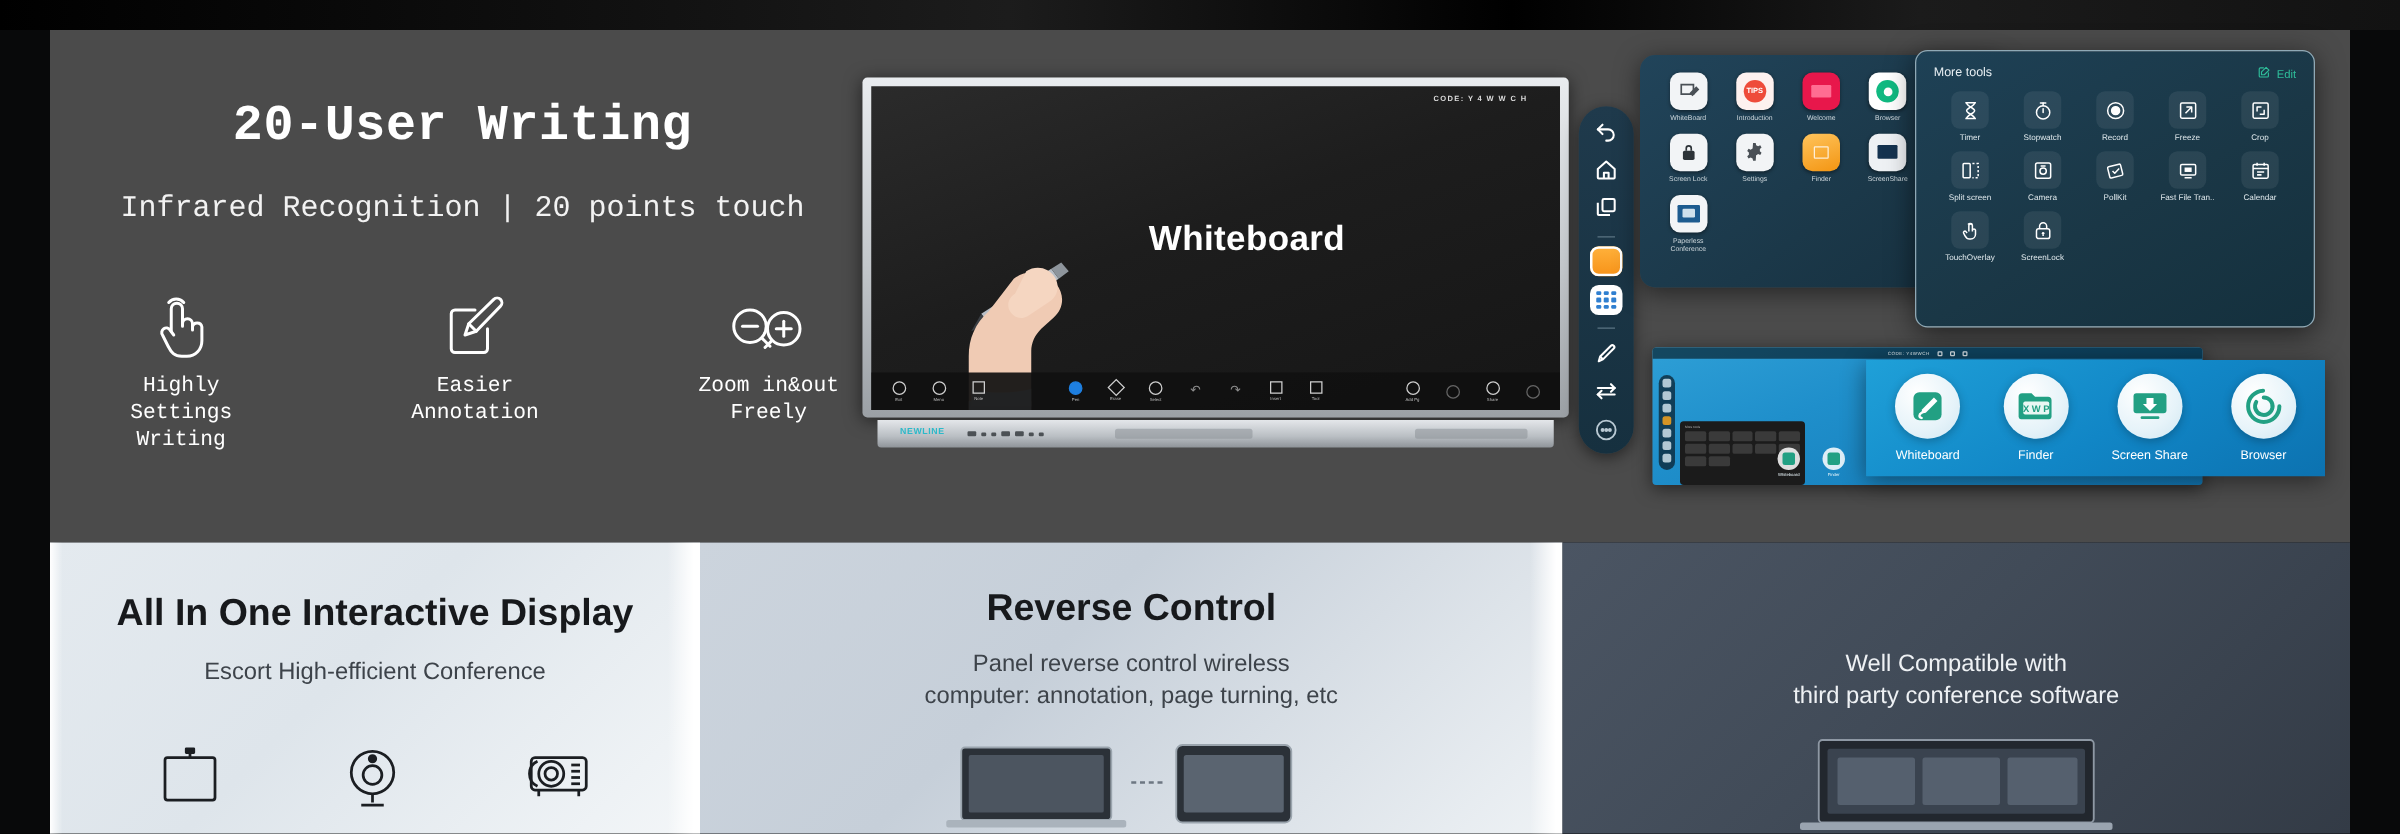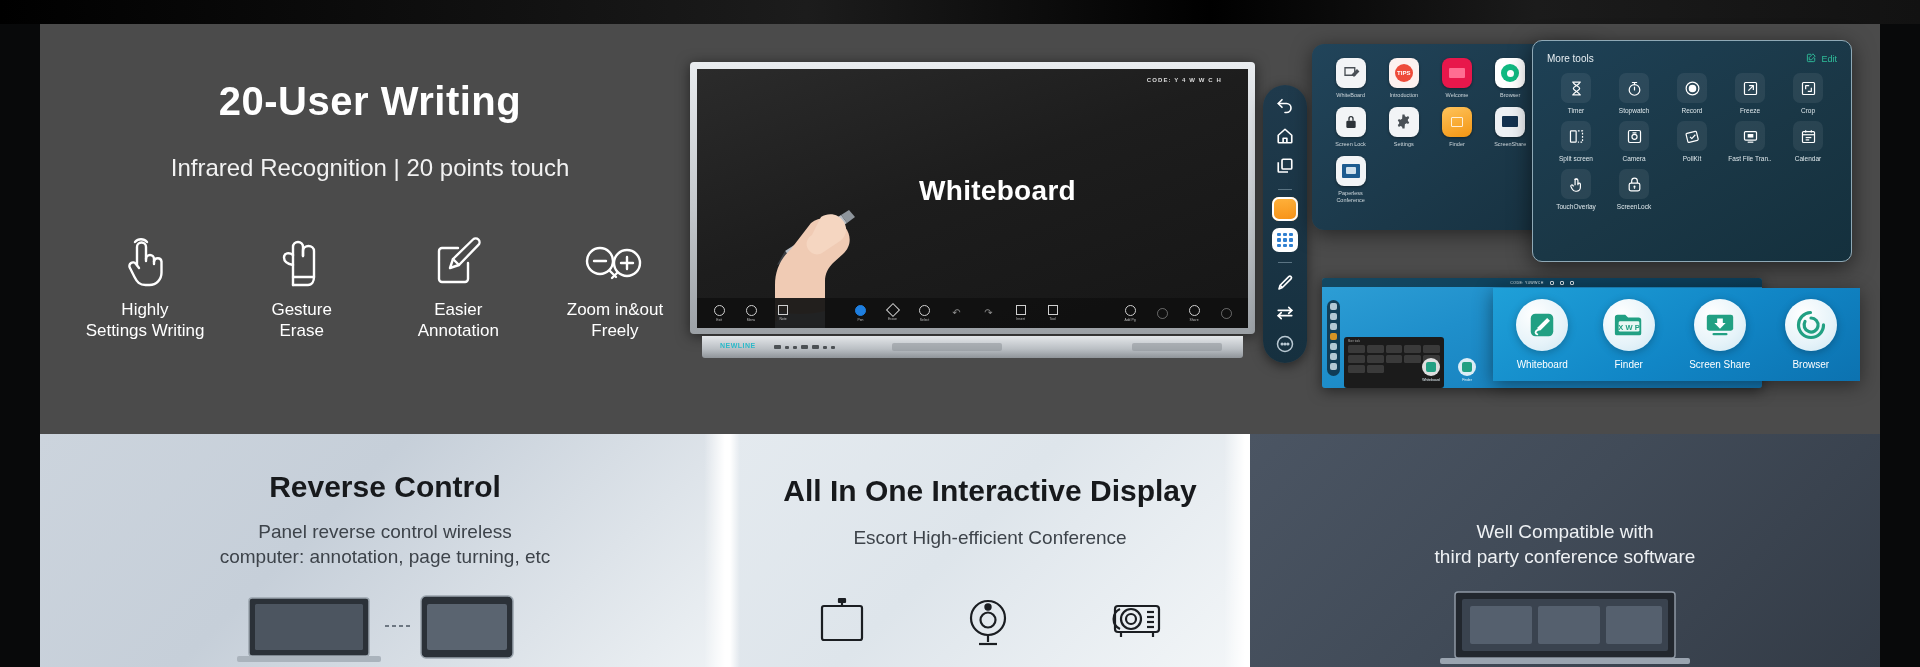--- a/index.html
+++ b/index.html
@@ -14,21 +14,21 @@
   
   .top-band {
     position:absolute; left:0; top:0; width:1920px; height:24px;
     background:linear-gradient(90deg,#000 0%,#121212 28%,#1c1c1c 42%,#0a0a0a 56%,#000 63%,#1b1b1b 80%,#121212 100%);
   }
   
   .hero {
     position:absolute; left:40px; top:24px; width:1840px; height:410px;
     background:#4b4b4b;
   }
-  .hero-left { position:absolute; left:0; top:0; width:660px; height:410px; }
+  .hero-left { position:absolute; left:0; top:0; width:660px; height:410px;font-family:Liberation Mono, monospace; }
   .hero-title {
     position:absolute; left:0; top:55px; width:660px; text-align:center;
     color:#fff; font-size:40px; font-weight:bold; letter-spacing:.5px;
   }
   .hero-sub {
     position:absolute; left:0; top:130px; width:660px; text-align:center;
     color:#f2f2f2; font-size:24px; font-weight:500;
   }
   .feat-row {
     position:absolute; left:30px; top:205px; width:620px;
@@ -227,32 +227,20 @@
               <path d="M15 30V12a4.5 4.5 0 0 1 9 0v14"></path>
               <path d="M24 24a4 4 0 0 1 8 0v5"></path>
               <path d="M32 26.5a3.8 3.8 0 0 1 7.5 0v11c0 7-5 12.5-12 12.5h-4c-6 0-8.5-3-11-8l-4.5-9a3.6 3.6 0 0 1 6-4l3 4"></path>
               <path d="M13 7a8 8 0 0 1 12 0"></path>
             </svg>
           </div>
           <div class="feat-lbl">Highly
 Settings Writing</div>
         </div>
 
-        <div class="feat">
-          <div class="feat-ico">
-            <svg width="42" height="52" viewBox="0 0 42 52" fill="none" stroke="#fff" stroke-width="2.4" stroke-linecap="round" stroke-linejoin="round">
-              <path d="M12 50V12a5 5 0 0 1 10 0v9"></path>
-              <path d="M22 21V16c0-3 2.5-5 5.5-5S33 13 33 16v26c0 4-2 8-6 8H12"></path>
-              <path d="M12 20c-4-3-9-2-9 2.5S7 29 12 30"></path>
-              <path d="M12 42h21"></path>
-            </svg>
-          </div>
-          <div class="feat-lbl">Gesture
-Erase</div>
-        </div>
 
         <div class="feat">
           <div class="feat-ico">
             <svg width="48" height="50" viewBox="0 0 48 50" fill="none" stroke="#fff" stroke-width="2.4" stroke-linecap="round" stroke-linejoin="round">
               <path d="M34 26v16a3 3 0 0 1-3 3H8a3 3 0 0 1-3-3V14a3 3 0 0 1 3-3h16"></path>
               <path d="M16 31l3-9L39 2.5a3.8 3.8 0 0 1 5.4 5.4L25 28z"></path>
               <line x1="19" y1="22" x2="25" y2="28"></line>
             </svg>
           </div>
           <div class="feat-lbl">Easier
@@ -797,34 +785,20 @@
             <path d="M16 9a7 7 0 1 1-6 3.5"></path>
           </svg>
         </div>
         <div class="sc-lbl">Browser</div>
       </div>
 
     </div>
   </div>
 
   <div class="cards">
-
-    <div class="card c2">
-      <div class="card-title">Reverse Control</div>
-      <div class="card-sub">Panel reverse control wireless
-computer: annotation, page turning, etc</div>
-      <svg class="c2-mock" viewBox="0 0 300 75" fill="none">
-        <rect x="14" y="6" width="120" height="58" rx="3" fill="#2b3138" stroke="#9aa4ad" stroke-width="1.5"></rect>
-        <rect x="20" y="12" width="108" height="46" rx="1.5" fill="#4c5560"></rect>
-        <rect x="2" y="64" width="144" height="6" rx="2" fill="#aab3bc"></rect>
-        <rect x="186" y="4" width="92" height="62" rx="5" fill="#2b3138" stroke="#9aa4ad" stroke-width="1.5"></rect>
-        <rect x="192" y="12" width="80" height="46" rx="2" fill="#5a6470"></rect>
-        <path d="M150 34h28" stroke="#6d7782" stroke-width="2" stroke-dasharray="4 3"></path>
-      </svg>
-    </div>
 
     <div class="card c1">
       <div class="card-title">All In One Interactive Display</div>
       <div class="card-sub">Escort High-efficient Conference</div>
       <div class="card-icons">
         <span>
           <svg width="56" height="56" viewBox="0 0 56 56" fill="none" stroke="#1b1e22" stroke-width="2.2" stroke-linejoin="round">
             <rect x="8" y="12" width="40" height="34" rx="2"></rect>
             <line x1="28" y1="12" x2="28" y2="6"></line>
             <path d="M25 5h6v3h-6z" fill="#1b1e22"></path>
@@ -849,20 +823,34 @@
               <line x1="41" y1="23" x2="48" y2="23"></line>
             <line x1="41" y1="28" x2="48" y2="28"></line>
               <line x1="41" y1="33" x2="48" y2="33"></line>
             <line x1="15" y1="38" x2="15" y2="43"></line>
               <line x1="47" y1="38" x2="47" y2="43"></line>
           </svg>
         </span>
       </div>
     </div>
 
+    <div class="card c2">
+      <div class="card-title">Reverse Control</div>
+      <div class="card-sub">Panel reverse control wireless
+computer: annotation, page turning, etc</div>
+      <svg class="c2-mock" viewBox="0 0 300 75" fill="none">
+        <rect x="14" y="6" width="120" height="58" rx="3" fill="#2b3138" stroke="#9aa4ad" stroke-width="1.5"></rect>
+        <rect x="20" y="12" width="108" height="46" rx="1.5" fill="#4c5560"></rect>
+        <rect x="2" y="64" width="144" height="6" rx="2" fill="#aab3bc"></rect>
+        <rect x="186" y="4" width="92" height="62" rx="5" fill="#2b3138" stroke="#9aa4ad" stroke-width="1.5"></rect>
+        <rect x="192" y="12" width="80" height="46" rx="2" fill="#5a6470"></rect>
+        <path d="M150 34h28" stroke="#6d7782" stroke-width="2" stroke-dasharray="4 3"></path>
+      </svg>
+    </div>
+
     <div class="card c3">
       <div class="card-sub">Well Compatible with
 third party conference software</div>
       <svg class="c3-mock" viewBox="0 0 330 77" fill="none">
         <rect x="55" y="2" width="220" height="66" rx="3" fill="#22272e" stroke="#8e98a4" stroke-width="1.5"></rect>
         <rect x="62" y="9" width="206" height="52" rx="2" fill="#3a434f"></rect>
         <rect x="70" y="16" width="62" height="38" rx="2" fill="#55606e"></rect>
         <rect x="138" y="16" width="62" height="38" rx="2" fill="#55606e"></rect>
         <rect x="206" y="16" width="56" height="38" rx="2" fill="#55606e"></rect>
         <rect x="40" y="68" width="250" height="6" rx="2" fill="#9aa4b0"></rect>

